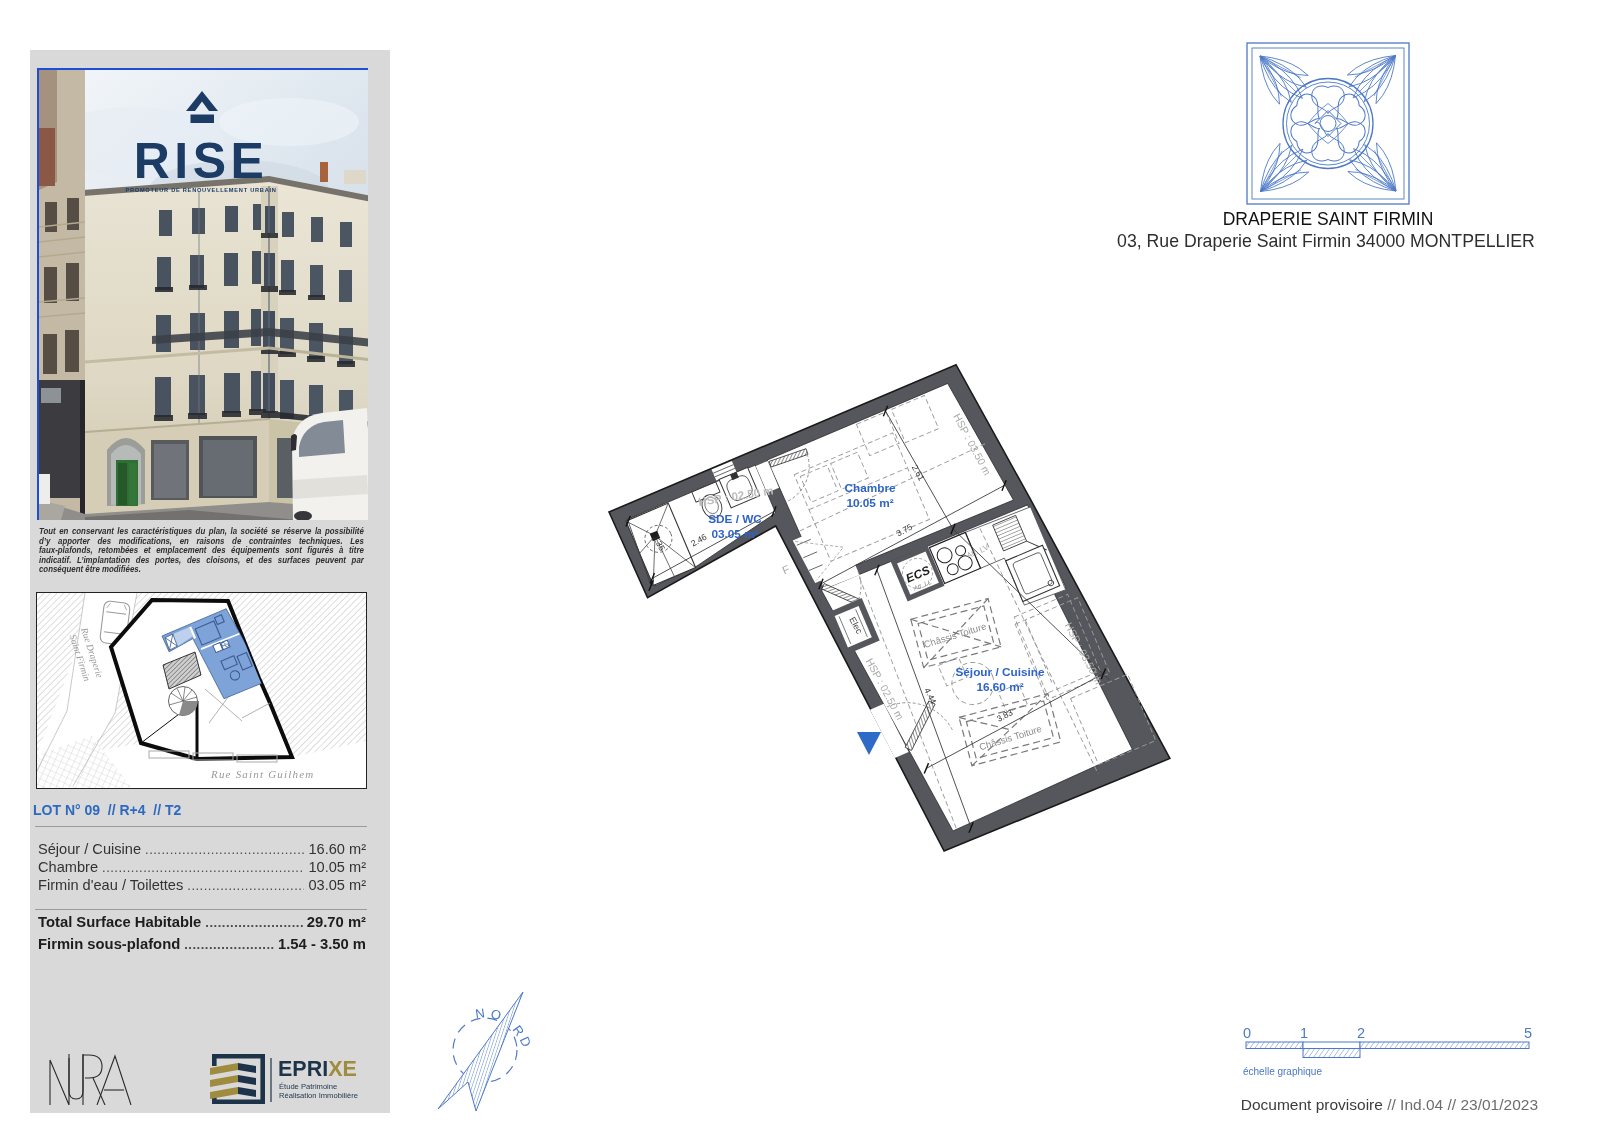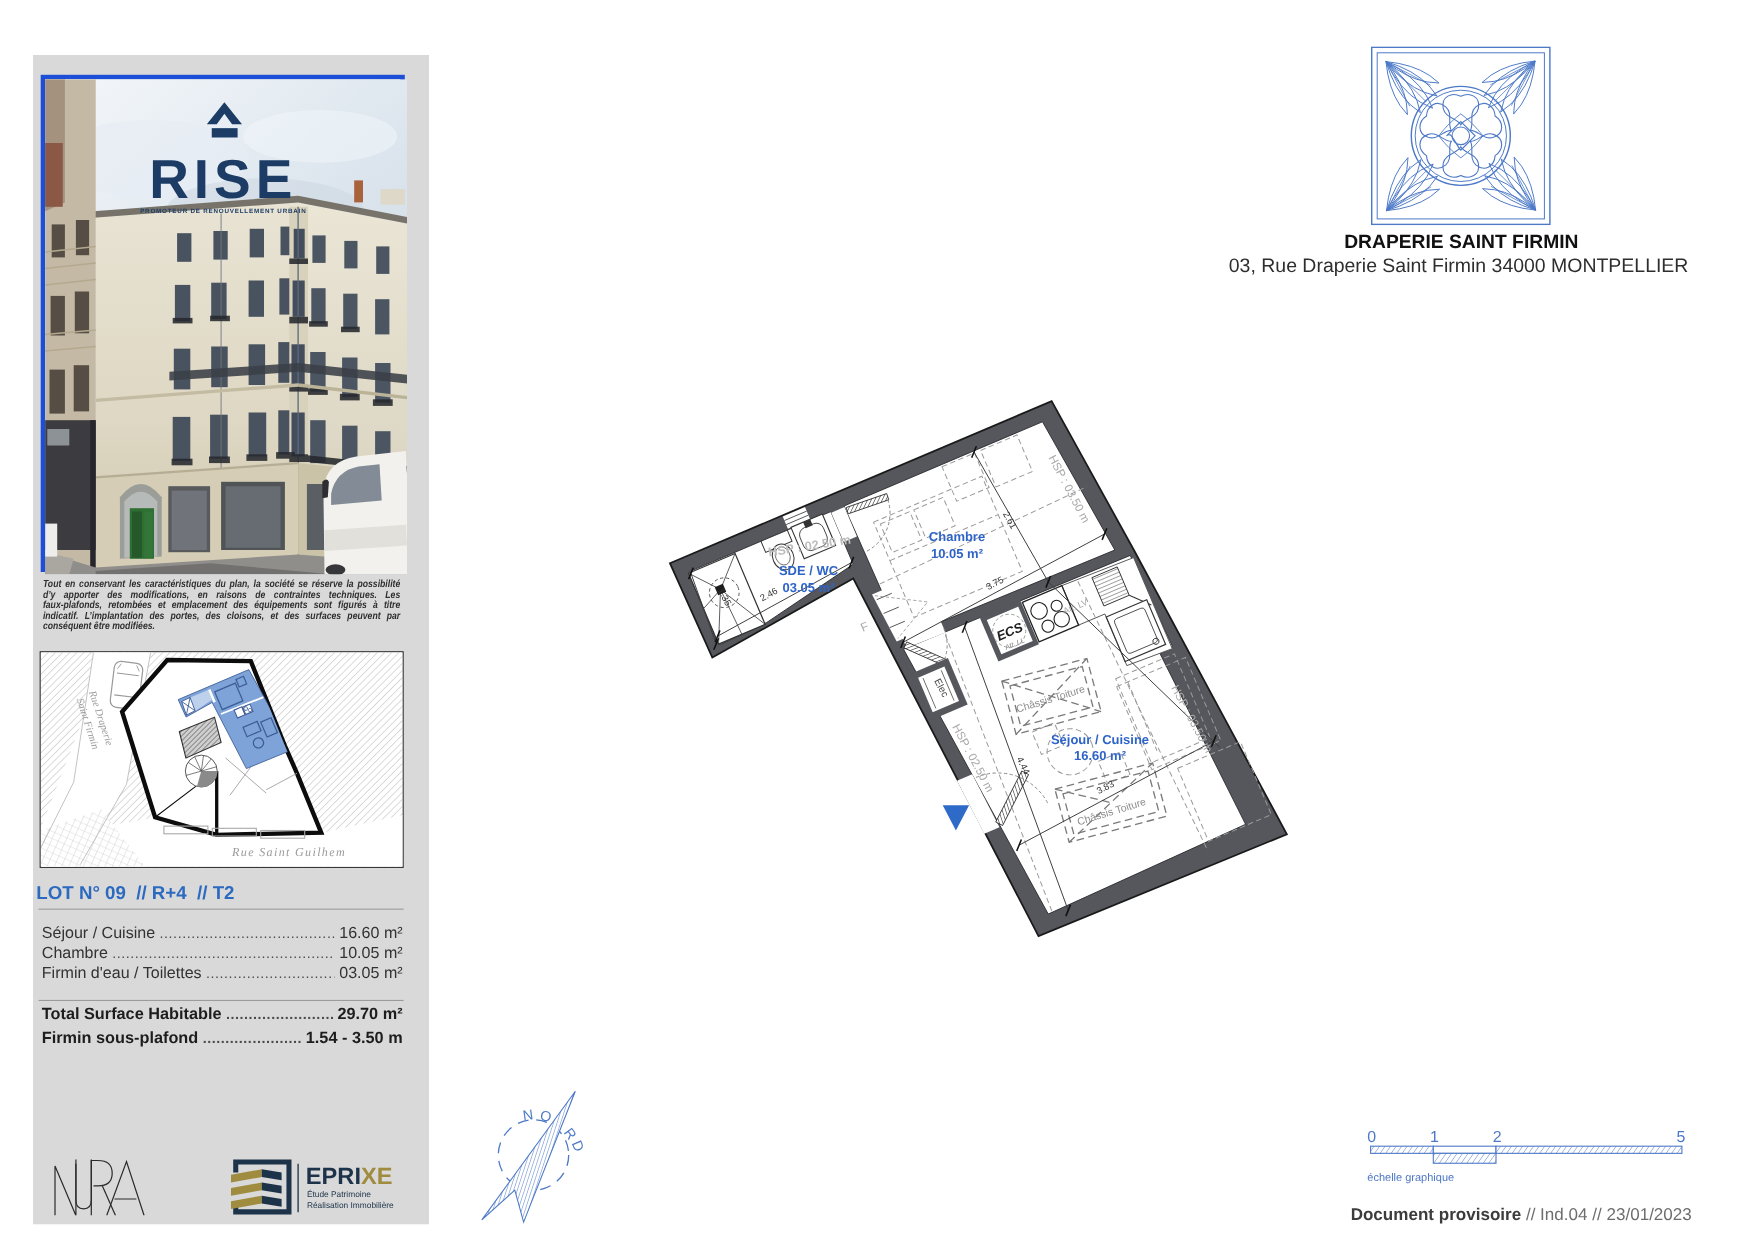--- a/index.html
+++ b/index.html
@@ -1,32 +1,32 @@
 <!DOCTYPE html>
 <html><head>
 <meta charset="utf-8">
 <style>
 * { margin:0; padding:0; box-sizing:border-box; }
 html,body { width:1600px; height:1131px; background:#ffffff; font-family:"Liberation Sans", sans-serif; overflow:hidden; position:relative; }
 .abs { position:absolute; }
 #sidebar { position:absolute; left:30px; top:50px; width:360px; height:1063px; background:#d9d9d9; }
-#photo { position:absolute; left:7px; top:18px; width:331px; height:452px; border:4px solid #1d4ed8; background:#cfd8e2; }
+#photo { position:absolute; left:7px; top:18px; width:331px; height:452px; border:2px solid #1d4ed8; background:#cfd8e2; }
 #disclaimer { position:absolute; left:9px; top:477px; width:384px; transform:scaleX(0.846); transform-origin:left top; font-size:9.3px; font-style:italic; font-weight:bold; color:#2e2e2e; line-height:9.55px; letter-spacing:0px; }
 #disclaimer div { text-align:justify; text-align-last:justify; white-space:nowrap; }
 #disclaimer div.last { text-align-last:left; }
 #siteplan { position:absolute; left:6px; top:542px; width:331px; height:197px; border:1px solid #222; background:#ffffff; overflow:hidden; }
-#lot { position:absolute; left:3px; top:752px; font-size:17px; font-weight:bold; color:#2c6ac0; }
+#lot { position:absolute; left:3px; top:752px; font-size:14px; font-weight:bold; color:#2c6ac0; }
 .rule { position:absolute; left:5px; width:332px; height:0; border-top:1px solid #9b9b9b; }
 .trow { position:absolute; left:8px; width:328px; display:flex; align-items:baseline; font-size:14.6px; color:#333; white-space:nowrap; }
 .trow .lead { flex:1; overflow:hidden; height:14px; margin:0 4px; color:#4a4a4a; letter-spacing:0.5px; font-size:13px; }
 .trow.b { font-weight:bold; color:#1d1d1d; font-size:14.8px; }
-#title1 { left:1222px; top:209px; width:212px; font-size:17.5px; font-weight:bold; color:#111; text-align:center; white-space:nowrap; }
+#title1 { left:1222px; top:209px; width:212px; font-size:17.5px; font-weight:normal; color:#111; text-align:center; white-space:nowrap; }
 #title2 { left:1040px; top:231px; width:572px; font-size:17.7px; color:#2e2e2e; text-align:center; white-space:nowrap; }
 #footer { right:62px; top:1096px; font-size:15.5px; color:#6d6d6d; white-space:nowrap; }
-#footer b { color:#3c3c3c; font-weight:bold; }
+#footer b { color:#3c3c3c; font-weight:normal; }
 #echelle { left:1243px; top:1066px; font-size:10px; color:#4c76c5; }
 </style>
 </head>
 <body>
 <div id="sidebar">
   <div id="photo"><svg width="329" height="450" viewBox="0 0 329 450" xmlns="http://www.w3.org/2000/svg">
 <defs>
 <linearGradient id="sky" x1="0" y1="0" x2="0.6" y2="1">
 <stop offset="0" stop-color="#f4f7fa"></stop>
             <stop offset="0.5" stop-color="#dde6ee"></stop>

